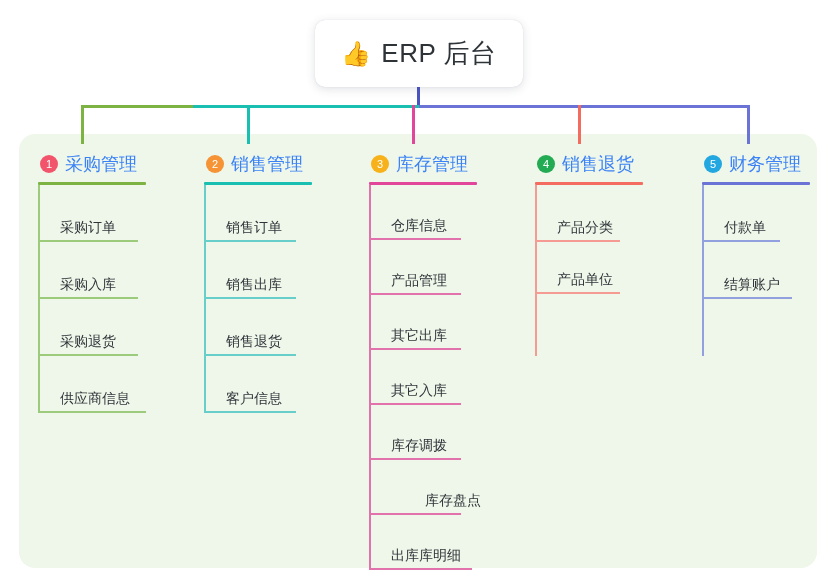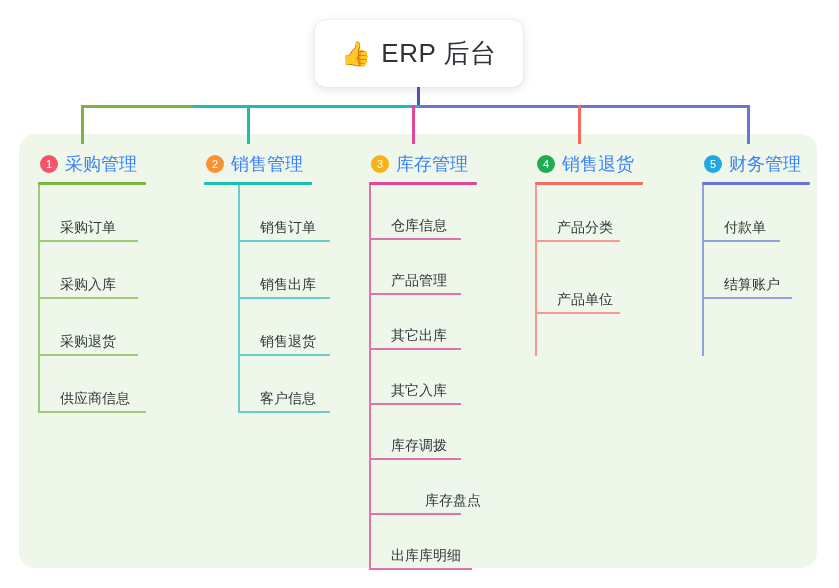--- a/index.html
+++ b/index.html
@@ -189,21 +189,21 @@
       </div>
     </div>
   </div>
 
   <div class="column" style="left:204px; top:146px; width:108px;">
     <div class="col-head">
       <span class="badge" style="background:#f59335;">2</span>
       <span class="head-label">销售管理</span>
     </div>
     <div class="head-rule" style="background:#19bfb0;"></div>
-    <div class="col-body" style="height:276px;margin-left:34px;">
+    <div class="col-body" style="height:276px;">
       <div class="spine" style="background:#68ceca; height:228px;"></div>
 
       <div class="leaf" style="height:57px; width:92px;">
         <span class="leaf-label">销售订单</span>
         <span class="leaf-rule" style="background:#68ceca; width:92px;"></span>
       </div>
       <div class="leaf" style="height:57px; width:92px;">
         <span class="leaf-label">销售出库</span>
         <span class="leaf-rule" style="background:#68ceca; width:92px;"></span>
       </div>
@@ -264,21 +264,21 @@
       <span class="head-label">销售退货</span>
     </div>
     <div class="head-rule" style="background:#f46b5f;"></div>
     <div class="col-body" style="height:171px;">
       <div class="spine" style="background:#f59b93; height:171px;"></div>
 
       <div class="leaf" style="height:57px; width:85px;">
         <span class="leaf-label">产品分类</span>
         <span class="leaf-rule" style="background:#f59b93; width:85px;"></span>
       </div>
-      <div class="leaf" style="height:72px; width:85px;">
+      <div class="leaf" style="height:52px; width:85px;">
         <span class="leaf-label">产品单位</span>
         <span class="leaf-rule" style="background:#f59b93; width:85px;"></span>
       </div>
     </div>
   </div>
 
   <div class="column" style="left:702px; top:146px; width:108px;">
     <div class="col-head">
       <span class="badge" style="background:#23a7e0;">5</span>
       <span class="head-label">财务管理</span>

